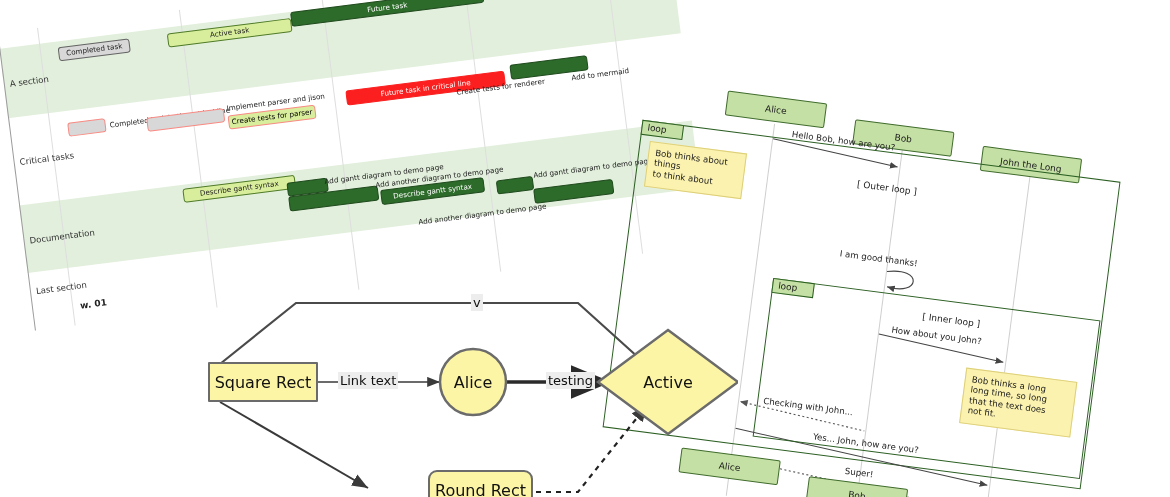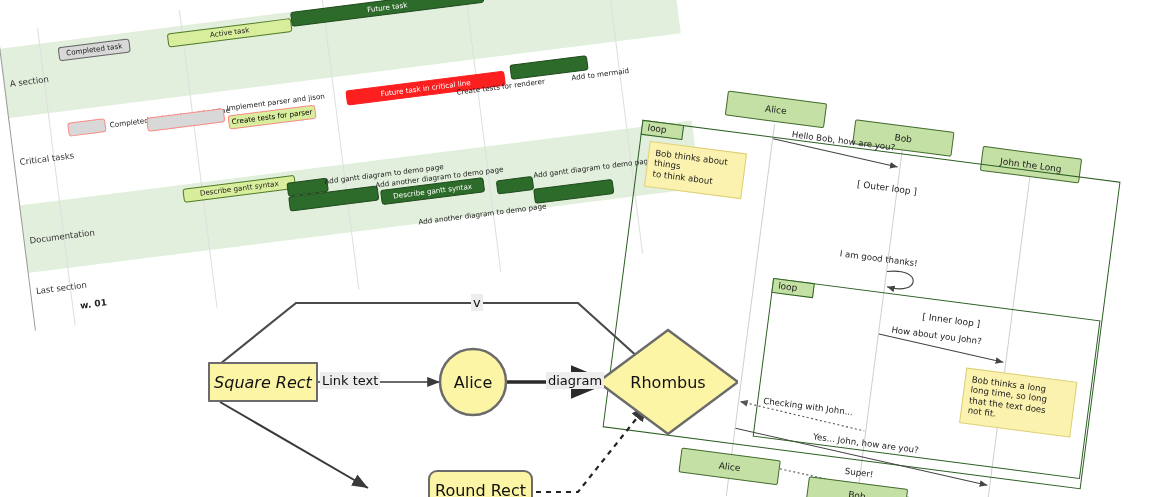--- a/index.html
+++ b/index.html
@@ -50,21 +50,21 @@
   .loopcond{position:absolute;font-size:9px;color:#1d1d1d;white-space:nowrap;}
   .note{position:absolute;background:#fbf2af;border:1px solid #ddcf7a;
         font-size:8.6px;color:#1d1d1d;line-height:1.22;padding:5px 6px;box-sizing:border-box;}
   .msglabel{position:absolute;font-size:8.6px;color:#1d1d1d;white-space:nowrap;}
 
   
   #flow-panel{position:absolute;left:178px;top:286px;width:560px;height:211px;}
   .fnode{position:absolute;background:#fdf5a6;border:2.5px solid #6b6b6b;
          display:flex;align-items:center;justify-content:center;
          font-size:16px;color:#111;box-sizing:border-box;}
-  .fnode.rect{border-radius:1px;font-style:italic;}
+  .fnode.rect{border-radius:1px;}
   .fnode.round{border-radius:9px;}
   .flabel{position:absolute;background:#ededed;font-size:13px;color:#111;
           padding:1px 2px;white-space:nowrap;}
 </style>
 </head>
 <body>
 
 <div class="canvas">
 
   <div id="gantt-panel">
@@ -218,22 +218,22 @@
 
       <polygon points="490,44 560,96 490,148 420,96" fill="#fdf5a6" stroke="#6b6b6b" stroke-width="2.5"></polygon>
 
       <circle cx="295" cy="96" r="33" fill="#fdf5a6" stroke="#6b6b6b" stroke-width="2.5"></circle>
     </svg>
 
     <div class="fnode rect" style="left:30px;top:76px;width:110px;height:40px;">Square Rect</div>
 
     <div style="position:absolute;left:262px;top:86px;width:66px;height:20px;display:flex;align-items:center;justify-content:center;font-size:16px;color:#111;">Alice</div>
 
-    <div style="position:absolute;left:432px;top:86px;width:116px;height:20px;display:flex;align-items:center;justify-content:center;font-size:16px;color:#111;">Rhombus</div>
+    <div style="position:absolute;left:432px;top:86px;width:116px;height:20px;display:flex;align-items:center;justify-content:center;font-size:16px;color:#111;">Active</div>
 
     <div class="fnode round" style="left:250px;top:184px;width:105px;height:40px;">Round Rect</div>
 
     <div class="flabel" style="left:293px;top:8px;">v</div>
-    <div class="flabel" style="left:142px;top:86px;text-align:right;">Link text</div>
-    <div class="flabel" style="left:368px;top:86px;">diagram</div>
+    <div class="flabel" style="left:160px;top:86px;text-align:right;">Link text</div>
+    <div class="flabel" style="left:368px;top:86px;">testing</div>
   </div>
 
 </div>
 
 </body></html>

